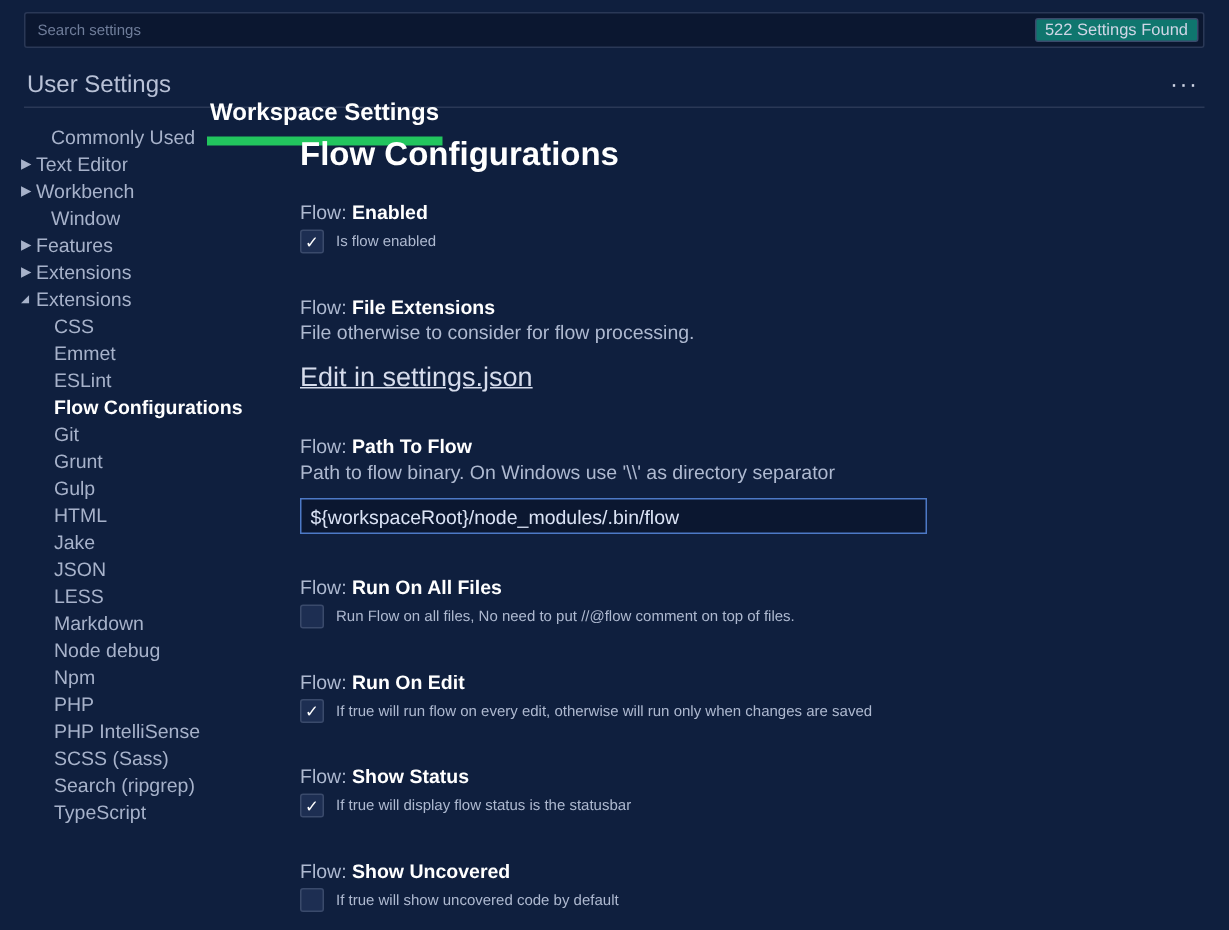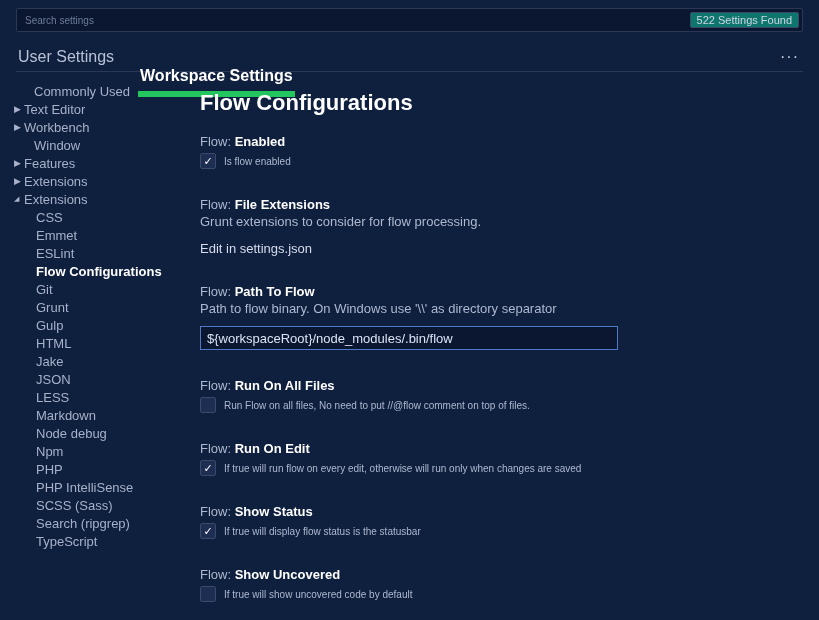--- a/index.html
+++ b/index.html
@@ -162,25 +162,26 @@
     display: flex;
     align-items: center;
     justify-content: center;
     font-size: 11px;
     color: #fff;
     cursor: pointer;
   }
   .cbox.unchecked { color: transparent; }
   .check-label { font-size: 10px; color: #aeb9d0; }
   .edit-link {
+    text-decoration: underline;
     color: #d6dcec;
     margin-top: 12px;
     display: inline-block;
     cursor: pointer;
-    font-size: 13px;
+    font-size: 18px;
   }
   .text-input {
     margin-top: 10px;
     width: 418px;
     height: 24px;
     background: #0b1730;
     border: 1px solid #4d79c6;
     color: #dbe3f5;
     font-size: 13px;
     padding: 0 6px;
@@ -274,21 +275,21 @@
         <div class="cbox">✓</div>
         <span class="check-label">Is flow enabled</span>
       </div>
     </div>
 
     <div class="setting-block">
       <div class="setting-title">
         <span class="prefix">Flow:</span>
         <span class="key">File Extensions</span>
       </div>
-      <div class="setting-desc">Grunt extensions to consider for flow processing.</div>
+      <div class="setting-desc">File otherwise to consider for flow processing.</div>
       <span class="edit-link">Edit in settings.json</span>
     </div>
 
     <div class="setting-block">
       
       <div class="setting-title">
         <span class="prefix">Flow:</span>
         <span class="key">Path To Flow</span>
       </div>
       <div class="setting-desc">Path to flow binary. On Windows use '\\' as directory separator</div>

